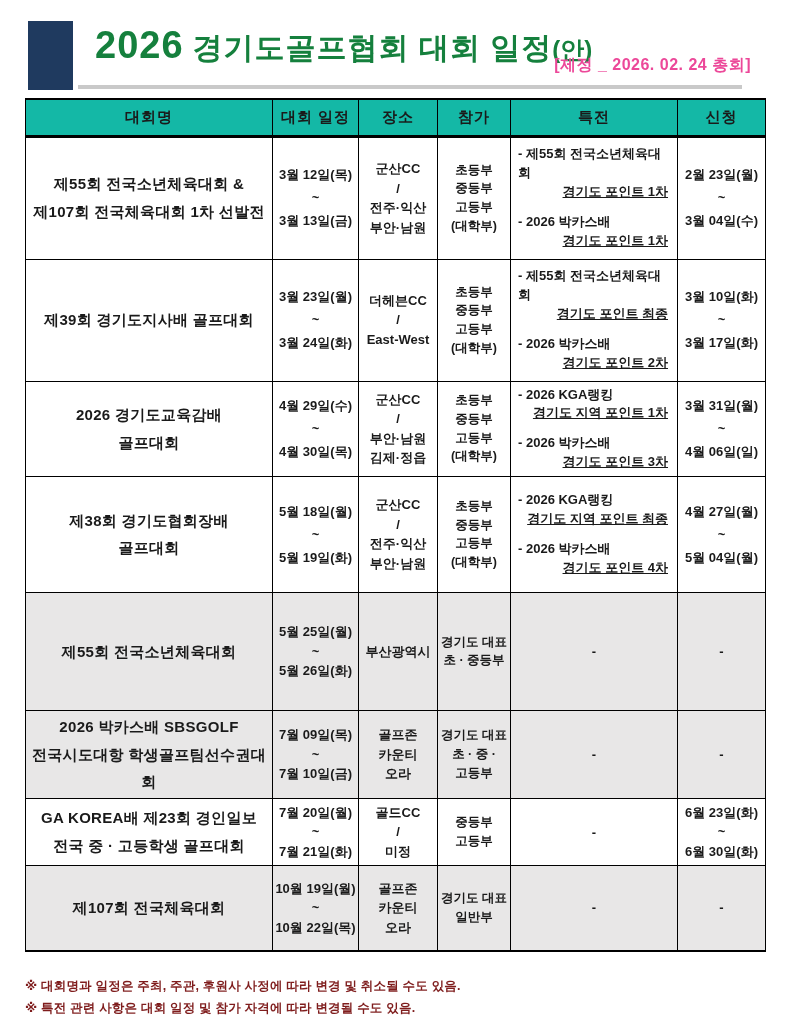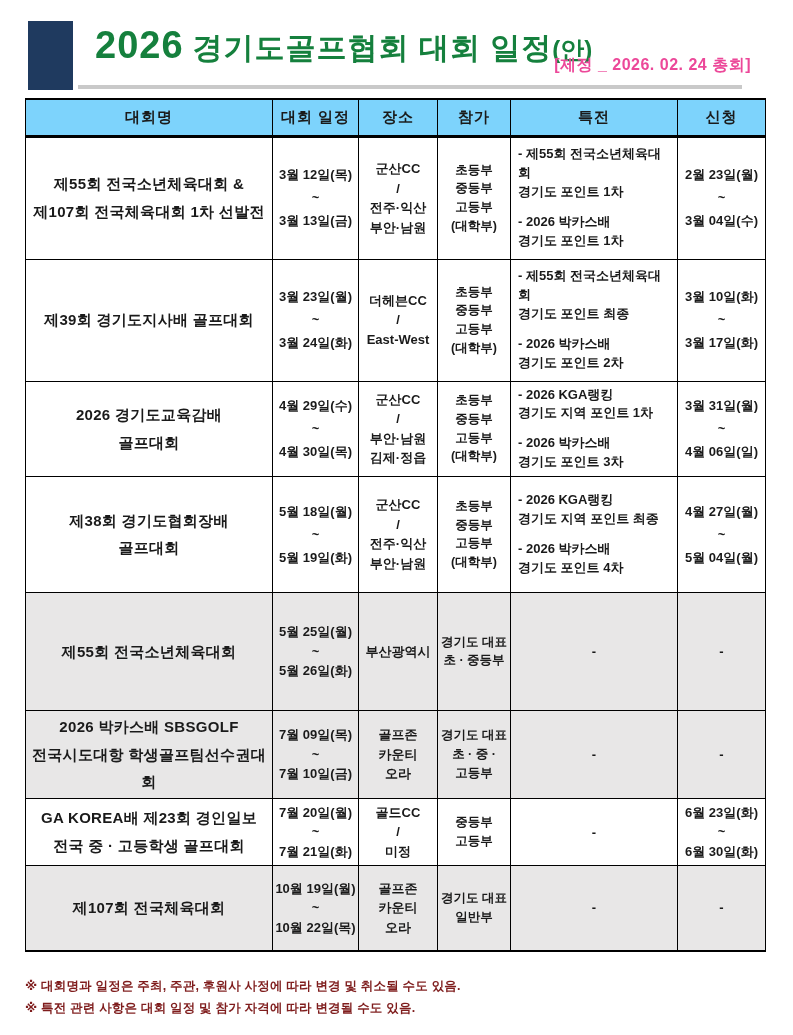--- a/index.html
+++ b/index.html
@@ -20,21 +20,21 @@
   .revision { position:absolute; top:55px; right:42px; font-size:16px; font-weight:bold; color:#ec4899; letter-spacing:0.5px; }
   .title-underline { position:absolute; left:78px; top:85px; width:664px; height:4px; background:#c9c9c9; }
 
   
   .schedule-table {
     position:absolute; left:25px; top:98px; width:740px;
     border-collapse:collapse; table-layout:fixed;
     font-weight:bold; color:#1a1a1a;
   }
   .schedule-table th {
-    background:#7dd3fc; border:1px solid #000;
+    background:#14b8a6; border:1px solid #000;
     border-top:2px solid #000; border-bottom:3px solid #000;
     font-size:15px; height:37px; letter-spacing:1px;
   }
   .schedule-table td {
     border:1px solid #000; text-align:center; vertical-align:middle;
     font-size:13px; padding:2px; background:#fff;
   }
   tr.shaded td { background:#e8e7e7; }
   tbody tr:last-child td { border-bottom:2px solid #000; }
 
@@ -50,21 +50,21 @@
 
   td.name-cell { font-size:15px; }
   td.name-cell div { line-height:1.85; letter-spacing:0.3px; }
   td.stack div { line-height:1.5; }
   td.participants-cell { font-size:12.5px; }
   tr.tall td.sched-cell div, tr.tall td.app-cell div { margin:3.5px 0; }
 
   td.benefits-cell { padding:4px 7px; }
   .benefit-item + .benefit-item { margin-top:11px; }
   .benefit-item .l1 { text-align:left;  line-height:1.45; }
-  .benefit-item .l2 { text-align:left; line-height:1.45; padding-right:2px; }
+  .benefit-item .l2 { text-align:right; line-height:1.45; padding-right:2px;text-decoration:underline; }
 
   
   .footer-notes { position:absolute; left:25px; top:976px; font-size:12.5px; font-weight:bold; color:#7f1d1d; }
   .footer-notes .note { line-height:1.75; letter-spacing:0.2px; }
 </style>
 </head>
 <body>
 
 <div class="page">
 

